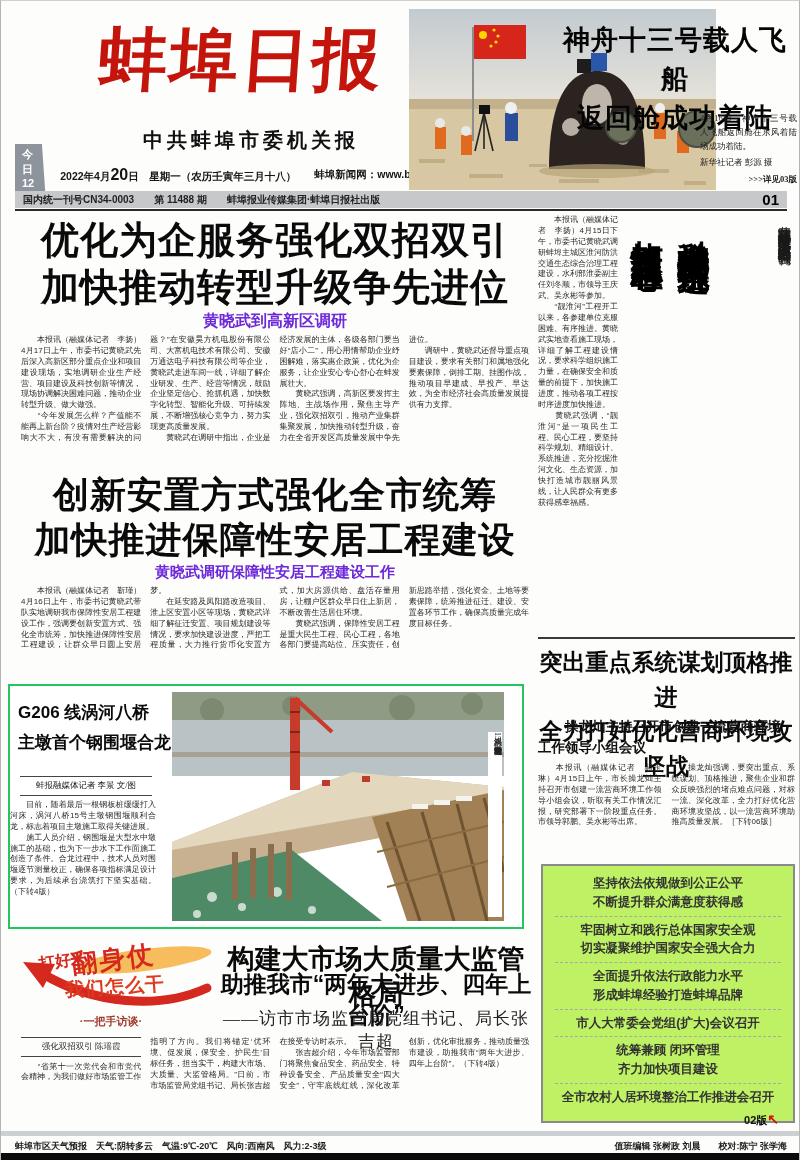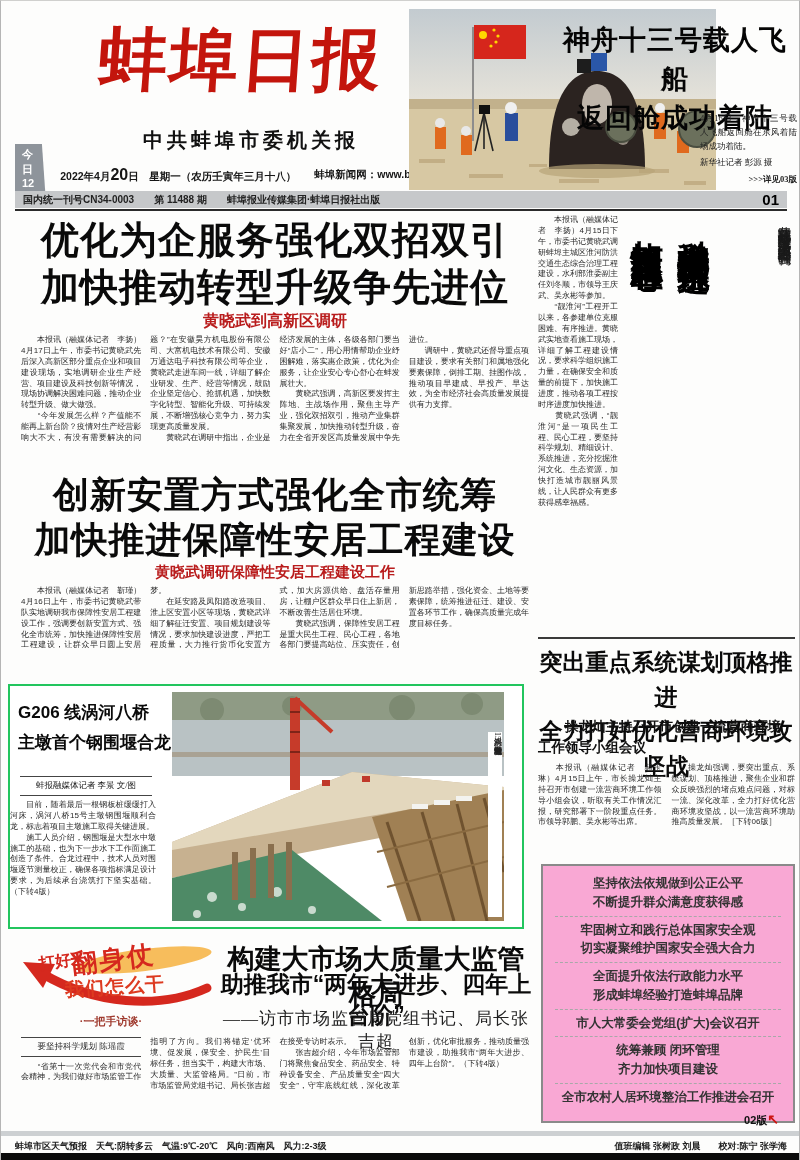--- a/index.html
+++ b/index.html
@@ -33,38 +33,38 @@
   
   .photo1{left:408px;top:8px;width:307px;height:181px;overflow:hidden;}
   .top-head{left:552px;top:20px;width:244px;font-size:27px;font-weight:800;line-height:1.45;
             text-align:center;letter-spacing:1px;color:#050505;font-family:Liberation Serif, serif;}
   .top-cap{left:699px;top:110px;width:97px;font-size:8.5px;line-height:1.65;color:#222;}
   .top-cap .credit{margin-top:2px;}
   .top-cap .more{text-align:right;margin-top:3px;font-weight:bold;}
 
   
   .h-big{left:20px;width:508px;text-align:center;font-weight:900;color:#0a0a0a;line-height:1.24;letter-spacing:1px;}
-  .sub-head{left:20px;width:508px;text-align:center;font-weight:bold;font-family:"Liberation Serif",serif;color:#b91c1c;}
+  .sub-head{left:20px;width:508px;text-align:center;font-weight:bold;font-family:"Liberation Serif",serif;color:#6d28d9;}
   .cols4{left:20px;width:508px;column-count:4;column-gap:9px;}
 
   
   .a3-body{left:537px;top:214px;width:80px;height:418px;}
   .a3-head{left:620px;top:214px;width:96px;height:424px;font-size:32px;font-weight:bold;
            font-family:"Liberation Serif",serif;letter-spacing:2px;line-height:1.45;color:#000;}
   .a3-kick{left:754px;top:214px;width:38px;height:424px;font-size:13.5px;letter-spacing:1px;
            font-family:"Liberation Serif",serif;color:#1a1a1a;}
   .right-rule{left:537px;top:636px;width:257px;height:2px;background:#3a3a3a;}
   .a4-head{left:535px;top:644px;width:260px;text-align:center;font-size:23px;font-weight:900;
            line-height:1.5;color:#0a0a0a;}
   .a4-sub{left:537px;top:716px;width:257px;font-size:13.5px;line-height:1.55;
           font-family:"Liberation Serif",serif;font-weight:600;color:#111;}
   .a4-body{left:537px;top:762px;width:257px;height:96px;column-count:2;column-gap:10px;}
 
   
-  .p2box{left:540px;top:863px;width:254px;height:259px;border:2px solid #8a8a8a;background:#f9a8d4;
+  .p2box{left:540px;top:863px;width:254px;height:259px;border:2px solid #8a8a8a;background:#bef264;
          box-sizing:border-box;padding:4px 12px 4px 12px;display:flex;flex-direction:column;justify-content:space-between;}
   .box-item{text-align:center;font-weight:bold;font-size:12.5px;line-height:1.5;color:#333;
             padding:4px 0;border-bottom:1px dashed #a8a8a8;}
   .box-item.last{border-bottom:none;}
   .box-foot{text-align:right;font-size:11px;font-weight:bold;color:#111;padding-right:2px;}
   .box-foot .arr{color:#cc1410;font-size:14px;font-weight:bold;}
 
   
   .g206{left:7px;top:683px;width:516px;height:245px;border:2px solid #22c55e;background:#fff;box-sizing:border-box;}
   .g206-head{left:8px;top:12px;width:155px;font-size:17px;font-weight:900;line-height:1.75;color:#0a0a0a;}
@@ -304,21 +304,21 @@
     <span class="t1">打好</span>
     <span class="t2">翻身仗</span>
     <span class="t3">我们怎么干</span>
     <div class="series">·一把手访谈·</div>
   </div>
 
   <div class="abs a6-h1">构建大市场大质量大监管格局</div>
   <div class="abs a6-h2">助推我市“两年大进步、四年上台阶”</div>
   <div class="abs a6-attr">——访市市场监管局党组书记、局长张吉超</div>
   <div class="abs a6-body bodytext just">
-    <div class="a6-byline">要坚持科学规划 陈瑶霞</div>
+    <div class="a6-byline">强化双招双引 陈瑶霞</div>
     <div class="pre">　　“省第十一次党代会和市党代会精神，为我们做好市场监管工作指明了方向。我们将锚定‘优环境、促发展，保安全、护民生’目标任务，担当实干，构建大市场、大质量、大监管格局。”日前，市市场监管局党组书记、局长张吉超在接受专访时表示。
 　　张吉超介绍，今年市场监管部门将聚焦食品安全、药品安全、特种设备安全、产品质量安全“四大安全”，守牢底线红线，深化改革创新，优化审批服务，推动质量强市建设，助推我市“两年大进步、四年上台阶”。（下转4版）</div>
   </div>
 
   <div class="abs foot-div"></div>
   <div class="abs foot-line">
     <span>蚌埠市区天气预报　天气:阴转多云　气温:9℃-20℃　风向:西南风　风力:2-3级</span>
     <span>值班编辑 张树政 刘晨　　校对:陈宁 张学海</span>
   </div>
   <div class="abs foot-black"></div>

